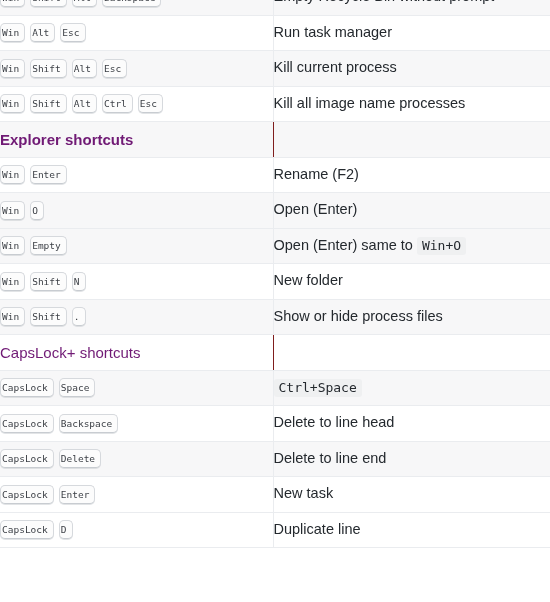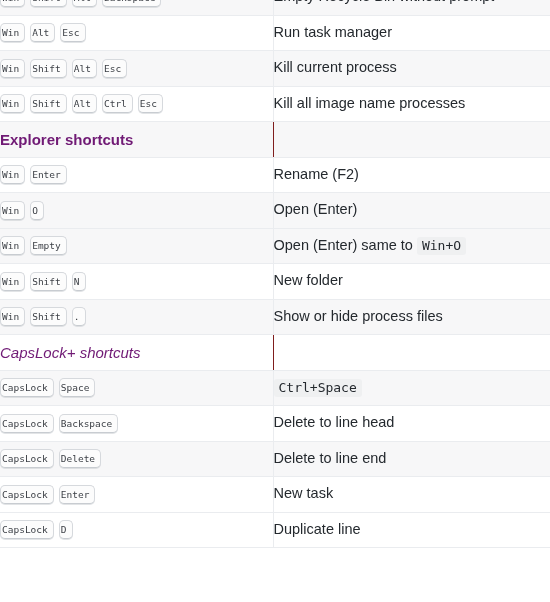--- a/index.html
+++ b/index.html
@@ -96,21 +96,21 @@
 
   
   td.section-cell {
     padding: 0 8px 0 14px;
     border-right: 1px solid #7f1d1d;
     font-size: 15px;
     color: #701a75;
     white-space: nowrap;
   }
   .section-strong { font-weight: bold; }
-  .section-em     { font-style: italic; }
+  .section-em     { }
   td.section-blank { padding: 0; }
 </style>
 </head>
 <body>
 
 <div id="sheet">
   <table class="shortcut-table">
     <colgroup>
       <col class="keys-col">
       <col class="desc-col">

